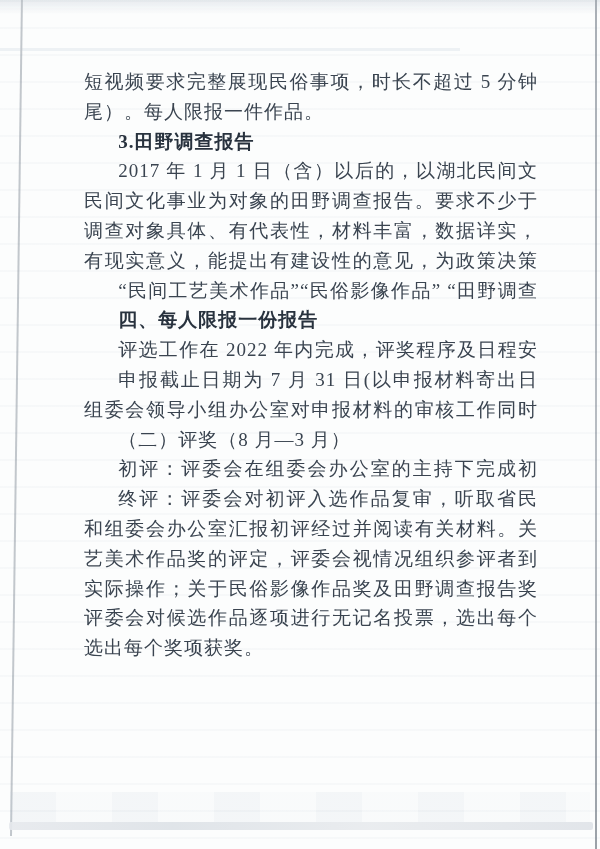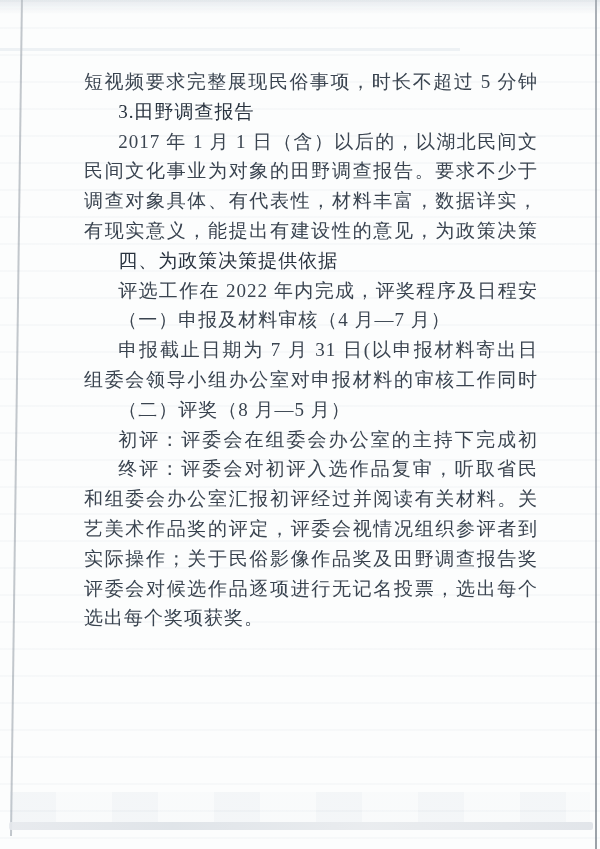--- a/index.html
+++ b/index.html
@@ -73,47 +73,48 @@
     white-space: normal;
   }
   .line.just {
     text-align: justify;
     text-align-last: justify;
   }
   .line.ind {
     text-indent: 1.8em;
   }
   .line.bold {
-    font-weight: normal;
+    font-weight: bold;
     color: #28323e;
   }
 </style>
 </head>
 <body>
 
 <div class="page">
   <div class="scan-top"></div>
   <div class="scan-left"></div>
   <div class="scan-right"></div>
   <div class="scan-bottom-mottle"></div>
   <div class="scan-bottom"></div>
   <div class="scan-streaks"></div>
   <div class="content">
       <div class="line just">短视频要求完整展现民俗事项，时长不超过 5 分钟(含片头、</div>
+      <div class="line">尾）。每人限报一件作品。</div>
       <div class="line bold ind">3.田野调查报告</div>
       <div class="line ind just">2017 年 1 月 1 日（含）以后的，以湖北民间文化和湖北</div>
       <div class="line just">民间文化事业为对象的田野调查报告。要求不少于六千字，</div>
       <div class="line just">调查对象具体、有代表性，材料丰富，数据详实，图文并茂，</div>
       <div class="line just">有现实意义，能提出有建设性的意见，为政策决策提供依据</div>
-      <div class="line bold ind">四、为政策决策提供依据</div>
+      <div class="line ind just">“民间工艺美术作品”“民俗影像作品” “田野调查</div>
+      <div class="line bold ind">四、每人限报一份报告</div>
       <div class="line ind just">评选工作在 2022 年内完成，评奖程序及日程安排如下：</div>
-      <div class="line ind">（一）申报及材料审核（4 月—7 月）</div>
       <div class="line ind just">申报截止日期为 7 月 31 日(以申报材料寄出日期为准)。</div>
       <div class="line just">组委会领导小组办公室对申报材料的审核工作同时进行。</div>
-      <div class="line ind">（二）评奖（8 月—5 月）</div>
+      <div class="line ind">（二）评奖（8 月—3 月）</div>
       <div class="line ind just">初评：评委会在组委会办公室的主持下完成初评工作，</div>
       <div class="line ind just">终评：评委会对初评入选作品复审，听取省民协秘书长</div>
       <div class="line just">和组委会办公室汇报初评经过并阅读有关材料。关于民间工</div>
       <div class="line just">艺美术作品奖的评定，评委会视情况组织参评者到现场进行</div>
       <div class="line just">实际操作；关于民俗影像作品奖及田野调查报告奖的评定，</div>
       <div class="line just">评委会对候选作品逐项进行无记名投票，选出每个奖项获奖</div>
       <div class="line">选出每个奖项获奖。</div>
     </div>
 </div>
 

